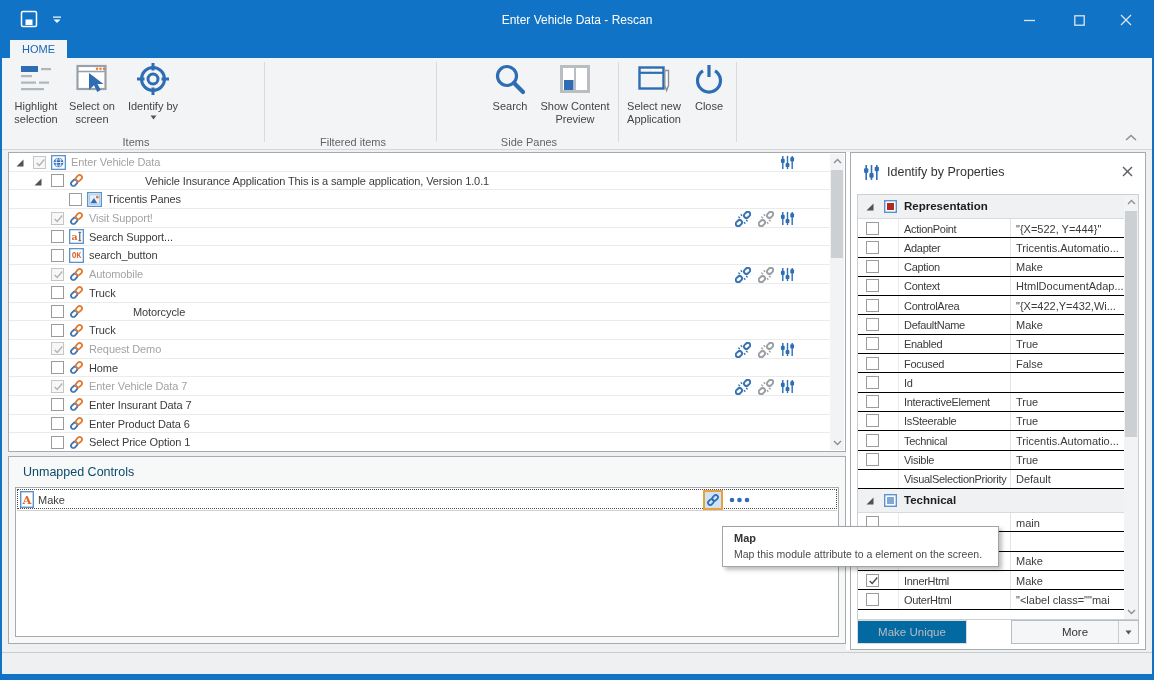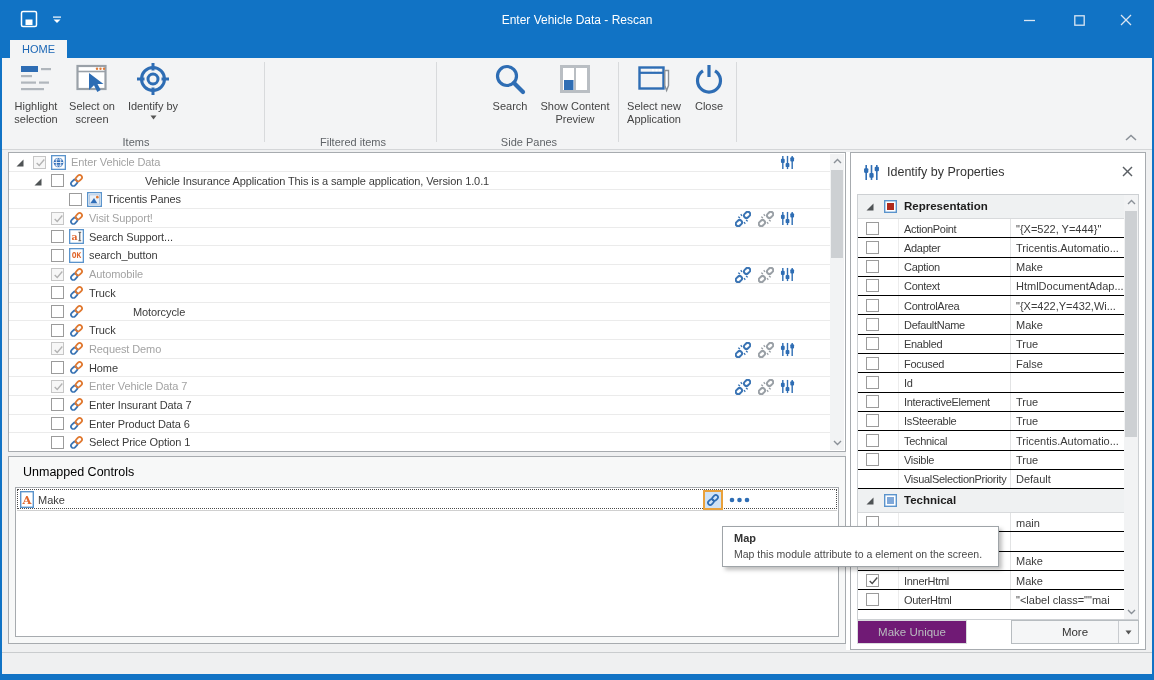--- a/index.html
+++ b/index.html
@@ -45,21 +45,21 @@
 .ticon{position:absolute;top:1.5px}
 .tlbl{position:absolute;top:3px;white-space:nowrap;font-size:11px;letter-spacing:-0.1px}
 .tlbl.muted{color:#a3a3a3}
 .act{top:2px}
 
 .vscroll{position:absolute;right:1px;top:1px;bottom:1px;width:14px;background:#f2f3f4}
 .sarrow{position:absolute;left:0;width:14px;height:14px;display:flex;align-items:center;justify-content:center}
 .sthumbv{position:absolute;left:1px;width:12px;background:#cdd0d3}
 
 .unmapped-panel{position:absolute;left:6px;top:306px;width:838px;height:188px;background:#f7f8f8;border:1px solid #a7abaf}
-.unmapped-title{position:absolute;left:14px;top:8px;font-size:12.5px;color:#000000}
+.unmapped-title{position:absolute;left:14px;top:8px;font-size:12.5px;color:#0c4a6e}
 .unmapped-list{position:absolute;left:6px;top:30px;right:6px;bottom:6px;background:#fff;border:1px solid #a7abaf}
 .urow{position:absolute;left:1px;top:1px;right:1px;height:22px;border-bottom:1px solid #d0d0d0}
 .ufocus{position:absolute;left:0;top:0;right:0;bottom:1px;border:1px dotted #4a4a4a}
 .uicon{position:absolute;left:3px;top:2px}
 .ulbl{position:absolute;left:21px;top:4.5px;color:#3b3b3b;font-size:11px}
 .map-btn{position:absolute;left:686px;top:1px;width:20px;height:20px;background:#cfe2f6;border:2px solid #e9a13b;display:flex;align-items:center;justify-content:center}
 .dots{position:absolute;left:712px;top:8px}
 
 .tooltip{position:absolute;left:722px;top:526px;width:277px;height:41px;background:#fff;border:1px solid #9fa4a8;box-shadow:3px 3px 4px rgba(0,0,0,.25);z-index:50}
 .tt-title{position:absolute;left:11px;top:5px;font-weight:bold;font-size:11px;color:#333}
@@ -75,21 +75,21 @@
 .ptri{position:absolute;left:7px;top:7px}
 .pgicon{position:absolute;left:26px;top:5px}
 .pglbl{position:absolute;left:46px;top:5px;font-weight:bold;color:#1d1d1d}
 .prow{position:relative;height:19.3px;border-bottom:1px solid #000000}
 .prow .cline{position:absolute;left:40px;top:0;bottom:0;width:1px;background:#ececec}
 .pcb{position:absolute;left:8px;top:2.5px;width:13px;height:13px;border:1px solid #9b9b9b;background:#fff}
 .pname{position:absolute;left:46px;top:3.5px;white-space:nowrap;font-size:11px;letter-spacing:-0.3px}
 .pval{position:absolute;left:152px;right:0;top:0;bottom:0;border-left:1px solid #e2e3e4;padding:3.5px 0 0 5px;white-space:nowrap;overflow:hidden;font-size:11px}
 .pgrid .vscroll{right:0;top:0;bottom:0}
 .panel-btn{position:absolute;bottom:5px;height:24px;font-size:11.5px;text-align:center;line-height:22px}
-.btn-makeunique{left:6px;width:110px;background:#701a75;border:1px solid #d9dbdd;color:#b9bcbf}
+.btn-makeunique{left:6px;width:110px;background:#0369a1;border:1px solid #d9dbdd;color:#b9bcbf}
 .btn-more{right:6px;width:128px;background:#f5f6f7;border:1px solid #b7bcc0;color:#333}
 .more-arrow{position:absolute;right:0;top:0;bottom:0;width:20px;border-left:1px solid #c9ccd0;display:flex;align-items:center;justify-content:center}
 </style>
 </head>
 <body>
 
 <div class="titlebar">
   <span class="save-icon">
     <svg width="18" height="18" viewBox="0 0 18 18">
         <rect x="1.5" y="1.5" width="15" height="15" rx="1.5" fill="none" stroke="#fff" stroke-width="1.5"></rect>

